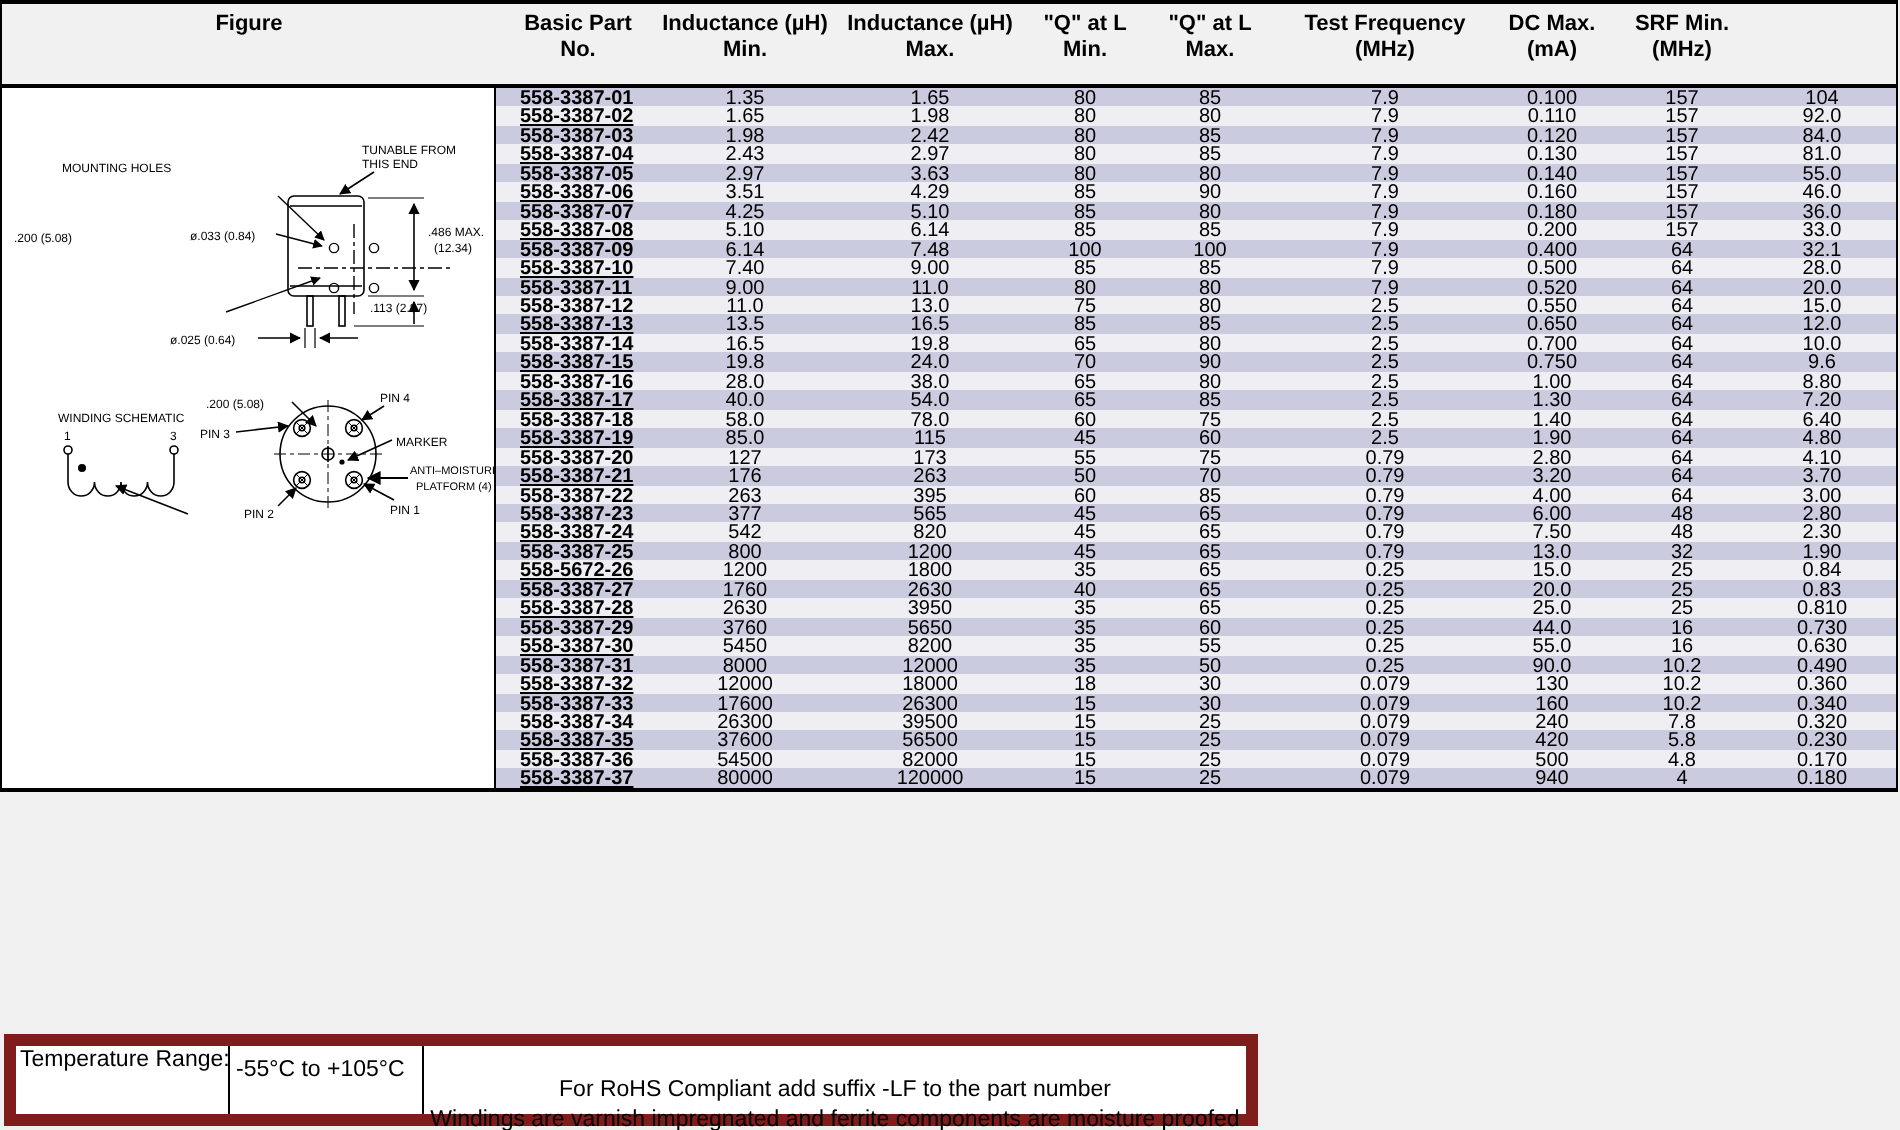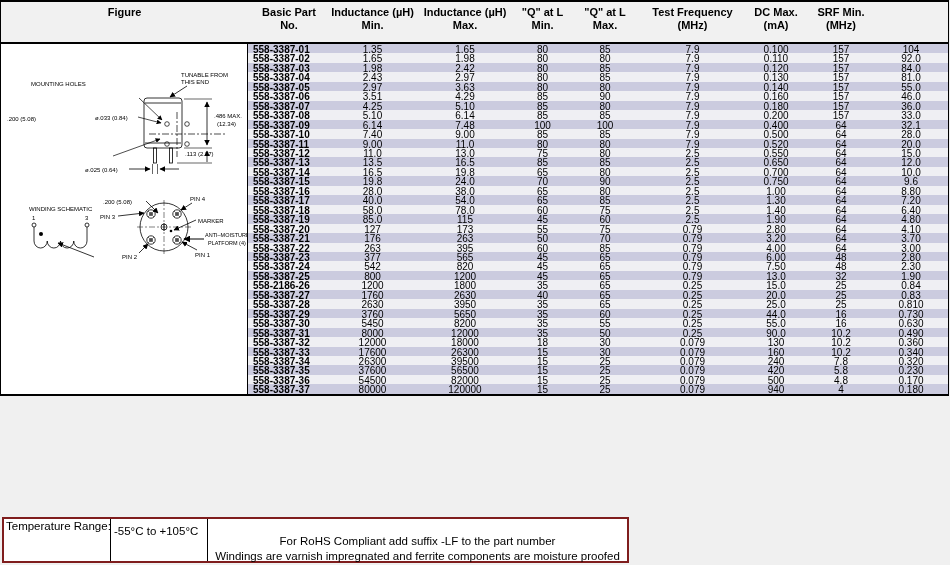--- a/index.html
+++ b/index.html
@@ -28,24 +28,24 @@
   .tbody-wrap{flex:1;display:flex;min-height:0;}
   .figure-cell{
     width:247px;box-sizing:border-box;border-right:1px solid #000;
     background:#fff;position:relative;
   }
   .tbody{flex:1;display:flex;flex-direction:column;min-height:0;}
   .row{flex:1;display:grid;grid-template-columns:82px 85px 100px 55px 70px 105px 62px 68px 72px;min-height:0;}
   .row.odd{background:var(--row-odd,#cbcbdf);}
   .row.even{background:var(--row-even,#efeff3);}
   .cell{display:flex;align-items:center;justify-content:center;font-size:10px;white-space:nowrap;}
-  .cell.part{justify-content:flex-start;padding-left:5px;font-weight:bold;text-decoration:underline;cursor:pointer;}
+  .cell.part{justify-content:flex-start;padding-left:12px;font-weight:bold;text-decoration:underline;cursor:pointer;}
   .notes{
     position:absolute;left:2px;top:517px;width:627px;height:46px;
-    box-sizing:border-box;border:2px solid #7f1d1d;background:#fff;
+    box-sizing:border-box;border:6px solid #7f1d1d;background:#fff;
     display:flex;font-size:11.5px;
   }
   .notes-c1{width:107px;box-sizing:border-box;border-right:1px solid #000;padding:1px 2px;white-space:nowrap;}
   .notes-c2{width:97px;box-sizing:border-box;border-right:1px solid #000;padding:6px 3px;white-space:nowrap;}
   .notes-c3{flex:1;text-align:center;padding-top:0px;margin-top:15px;}
   .notes-c3 div{line-height:14.7px;white-space:nowrap;}
   svg text{font-family:"Liberation Sans","DejaVu Sans",sans-serif;}
 </style>
 </head>
 <body>
@@ -455,21 +455,21 @@
           <div class="cell">800</div>
           <div class="cell">1200</div>
           <div class="cell">45</div>
           <div class="cell">65</div>
           <div class="cell">0.79</div>
           <div class="cell">13.0</div>
           <div class="cell">32</div>
           <div class="cell">1.90</div>
         </div>
         <div class="row even">
-          <div class="cell part">558-2186-26</div>
+          <div class="cell part">558-5672-26</div>
           <div class="cell">1200</div>
           <div class="cell">1800</div>
           <div class="cell">35</div>
           <div class="cell">65</div>
           <div class="cell">0.25</div>
           <div class="cell">15.0</div>
           <div class="cell">25</div>
           <div class="cell">0.84</div>
         </div>
         <div class="row odd">

